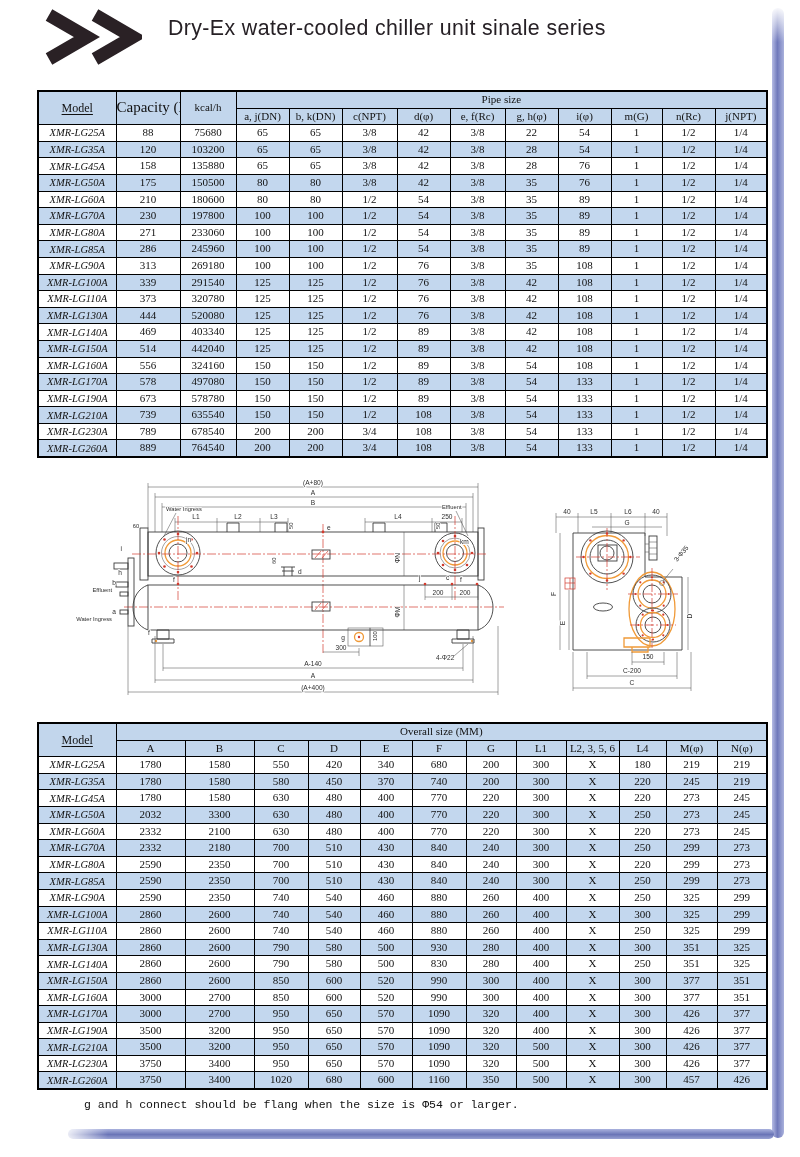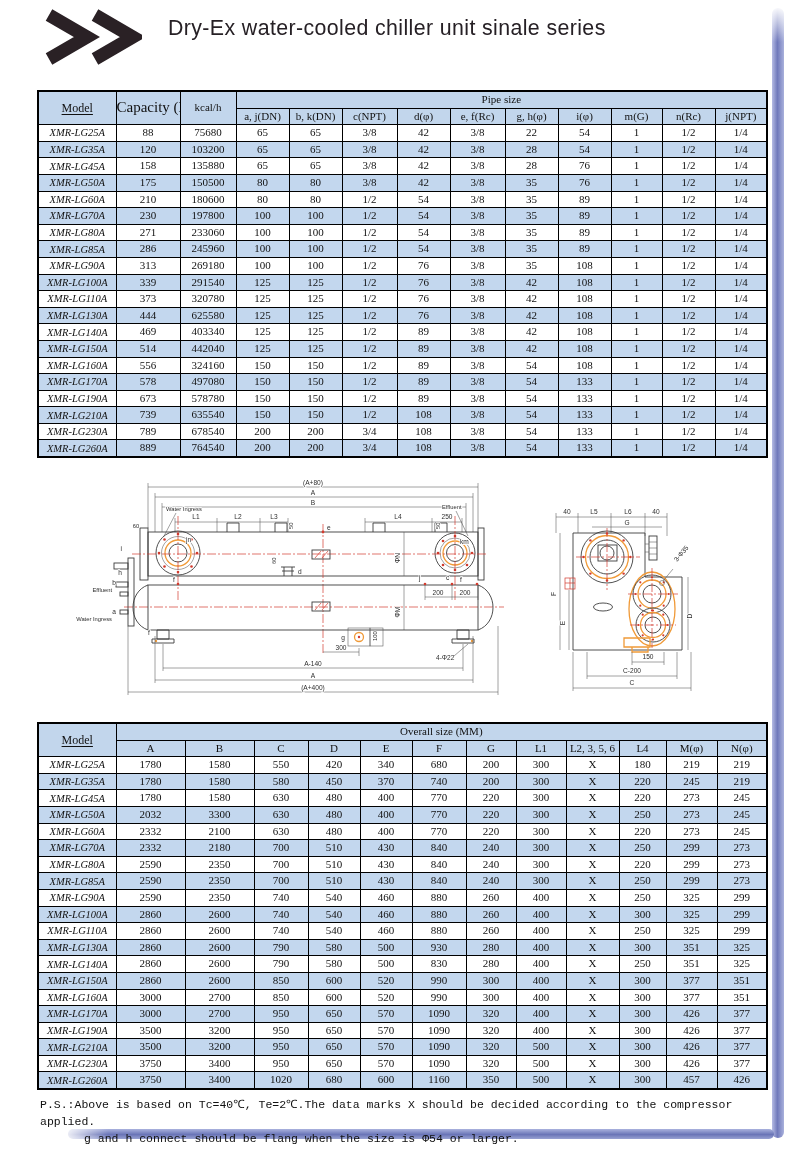--- a/index.html
+++ b/index.html
@@ -255,21 +255,21 @@
         <td>3/8</td>
         <td>42</td>
         <td>108</td>
         <td>1</td>
         <td>1/2</td>
         <td>1/4</td>
       </tr>
       <tr>
         <td>XMR-LG130A</td>
         <td>444</td>
-        <td>625580</td>
+        <td>520080</td>
         <td>125</td>
         <td>125</td>
         <td>1/2</td>
         <td>76</td>
         <td>3/8</td>
         <td>42</td>
         <td>108</td>
         <td>1</td>
         <td>1/2</td>
         <td>1/4</td>
@@ -930,15 +930,14 @@
         <td>500</td>
         <td>X</td>
         <td>300</td>
         <td>457</td>
         <td>426</td>
       </tr>
     </tbody>
 </table>
 
 <div class="ps">
-  <div class="l1">P.S.:Above is based on Tc=40℃, Te=2℃.The data marks X should be decided according to the compressor applied.</div>
   <div class="l2">g and h connect should be flang when the size is Φ54 or larger.</div>
 </div>
 
 </body></html>

